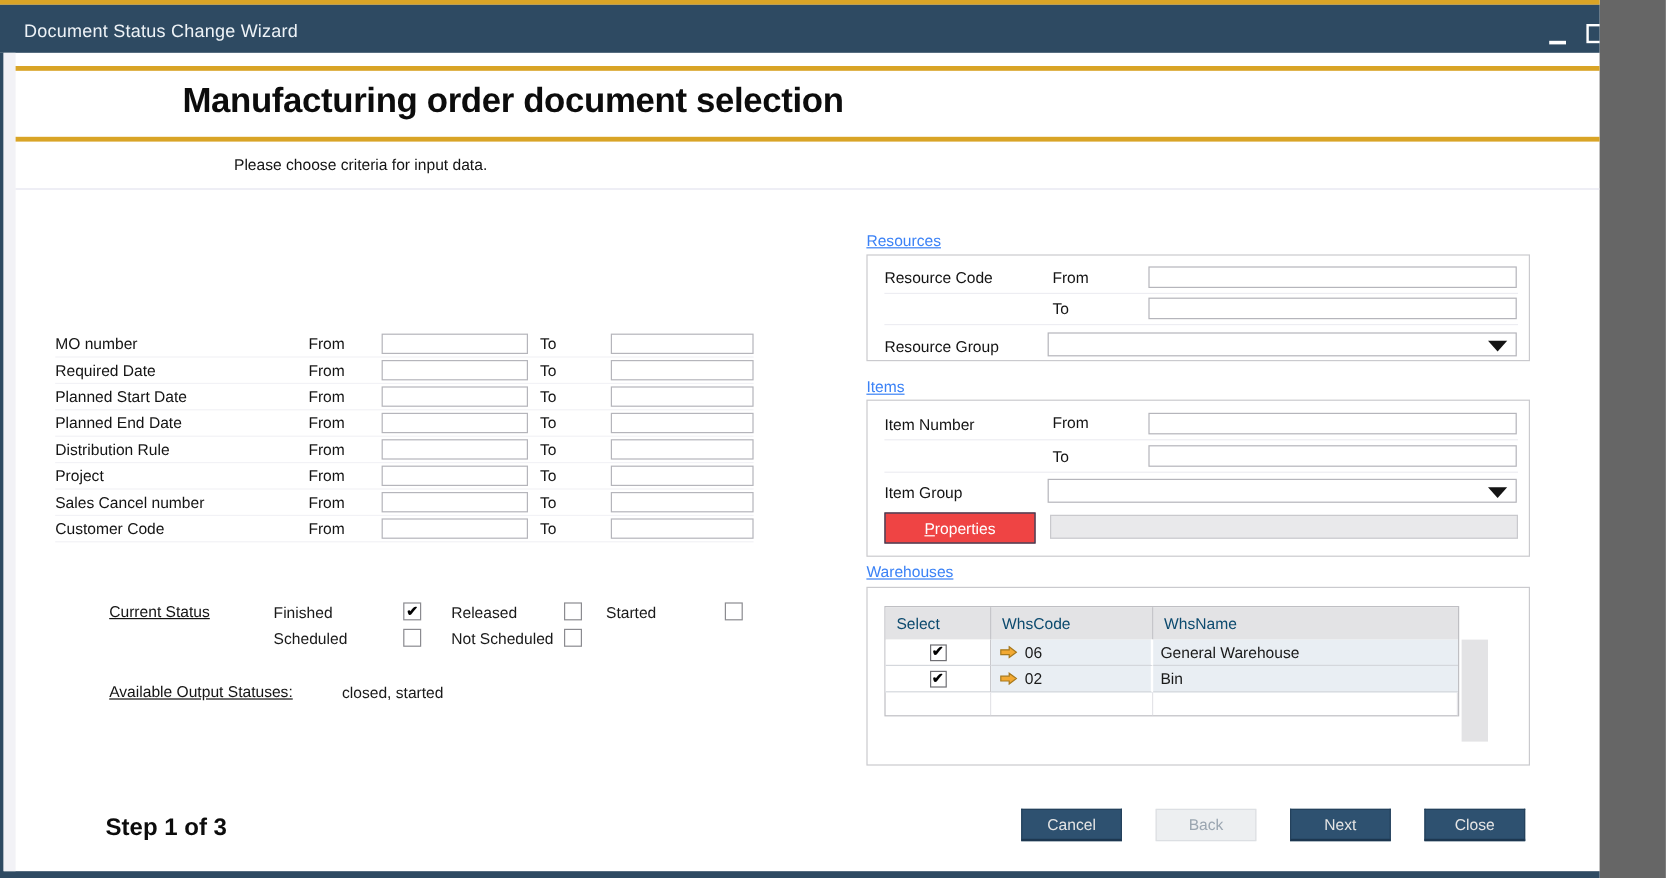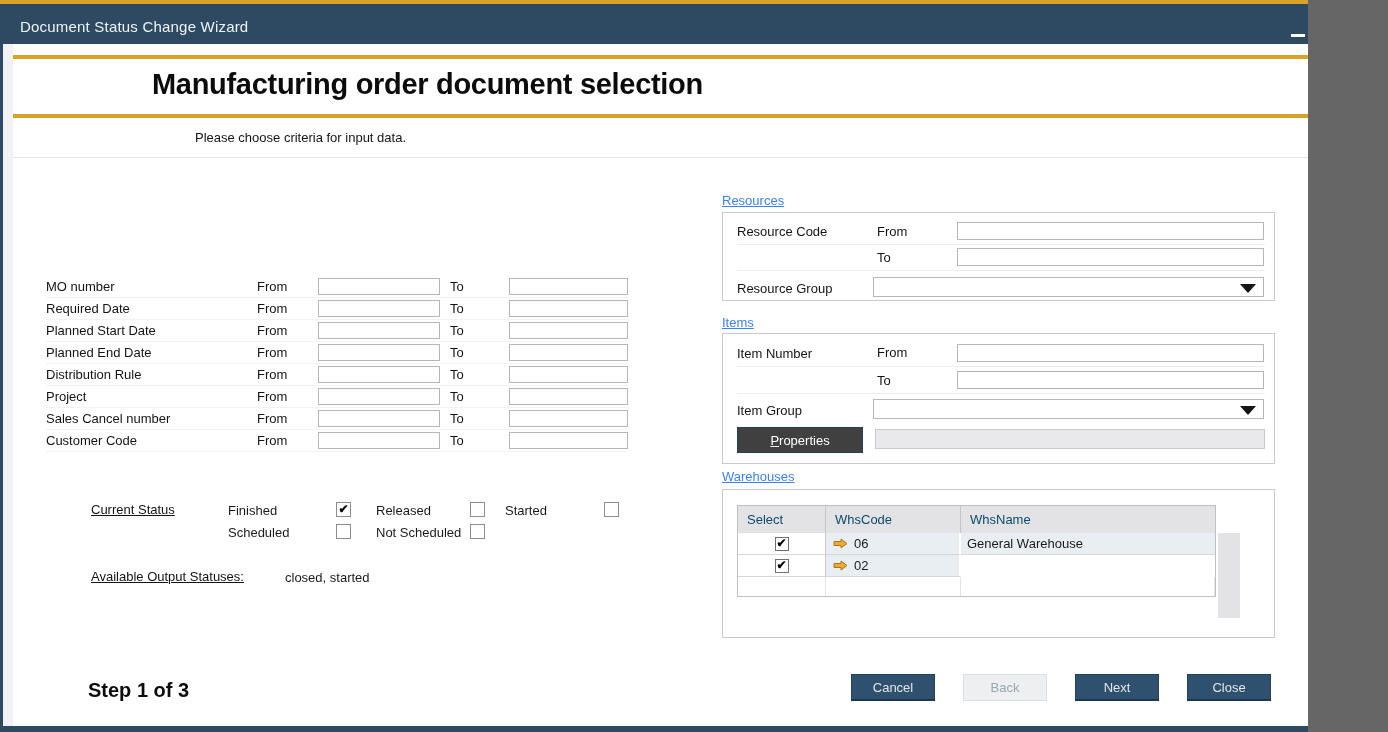--- a/index.html
+++ b/index.html
@@ -1,17 +1,17 @@
 <!DOCTYPE html>
 <html><head>
 <meta charset="utf-8">
 <style>
   html,body{margin:0;padding:0;background:#666;}
   .window{position:relative;width:1308px;height:732px;background:#fff;overflow:hidden;
-          font-family:"Liberation Sans",sans-serif;font-size:13px;color:#1a1a1a;}
+          font-family:"Liberation Sans",sans-serif;font-size:13px;color:#1a1a1a;padding-left:25px;}
   .abs{position:absolute;}
 
   
   .gold-top{left:0;top:0;width:1388px;height:4px;background:#d9a426;}
   .titlebar{left:0;top:4px;width:1388px;height:40px;background:#2e4a62;}
   .titlebar-text{left:20px;top:14px;color:#eef3f7;font-size:15px;letter-spacing:.2px;}
   .border-left{left:0;top:44px;width:3px;height:688px;background:#2e4a62;}
   .border-right{left:1385px;top:44px;width:3px;height:688px;background:#2e4a62;}
   .border-bottom{left:0;top:726px;width:1388px;height:6px;background:#2e4a62;}
   .gutter-l{left:3px;top:44px;width:10px;height:682px;background:#f2f2f6;}
@@ -50,21 +50,21 @@
   .sec-title{font-size:13px;text-decoration:underline;color:#3b82f6;}
   .fld-label{font-size:13px;color:#141414;}
   .rin{width:307px;height:18px;border:1px solid #b5b5bb;box-sizing:border-box;background:#fff;
        font-family:"Liberation Sans",sans-serif;font-size:12px;padding:0 3px;}
   .combo{width:391px;height:20px;border:1px solid #b5b5bb;box-sizing:border-box;background:#fff;cursor:pointer;}
   .combo::after{content:"";position:absolute;right:7px;top:6px;width:0;height:0;
         border-left:8px solid transparent;border-right:8px solid transparent;border-top:9px solid #141414;}
   .combo .combo-text{position:absolute;left:4px;top:2px;font-size:12px;}
   .fld-rule{height:1px;background:#ededf2;}
 
-  .btn-properties{left:737px;top:427px;width:126px;height:26px;background:#404040;border:1px solid #24415c;
+  .btn-properties{left:737px;top:427px;width:126px;height:26px;background:#ef4444;border:1px solid #24415c;
         color:#fff;font-family:"Liberation Sans",sans-serif;font-size:13px;cursor:pointer;}
   .dis-field{left:875px;top:429px;width:390px;height:20px;background:#e9e9eb;border:1px solid #c9c9cd;box-sizing:border-box;}
 
   
   .whs-table{left:737px;top:505px;width:477px;border:1px solid #bfbfc3;box-sizing:content-box;}
   .whs-head{display:grid;grid-template-columns:88px 135px 254px;height:27px;background:#e3e3e5;}
   .whs-head span{display:flex;align-items:center;padding-left:9px;font-size:13px;color:#0c4a6e;
         border-right:1px solid #c6c6ca;box-sizing:border-box;}
   .whs-head span:last-child{border-right:none;}
   .whs-row{display:grid;grid-template-columns:88px 135px 254px;height:22px;cursor:pointer;}
@@ -253,20 +253,21 @@
             <span class="cb tcb checked"></span>
           </div>
     <div class="wc code">
       <span class="larrow">
         <svg width="15" height="11" viewBox="0 0 15 11">
                 <path d="M1 3.5h7V1l6 4.5-6 4.5V7.5H1z" fill="#f2a933" stroke="#a8791c" stroke-width="1"></path>
               </svg>
       </span>
       <span>02</span>
     </div>
+    <div class="wc name">Bin</div>
   </div>
 </div>
     <div class="whs-empty">
         <div></div>
         <div></div>
         <div></div>
       </div>
   </div>
   <div class="abs whs-scroll"></div>
 

